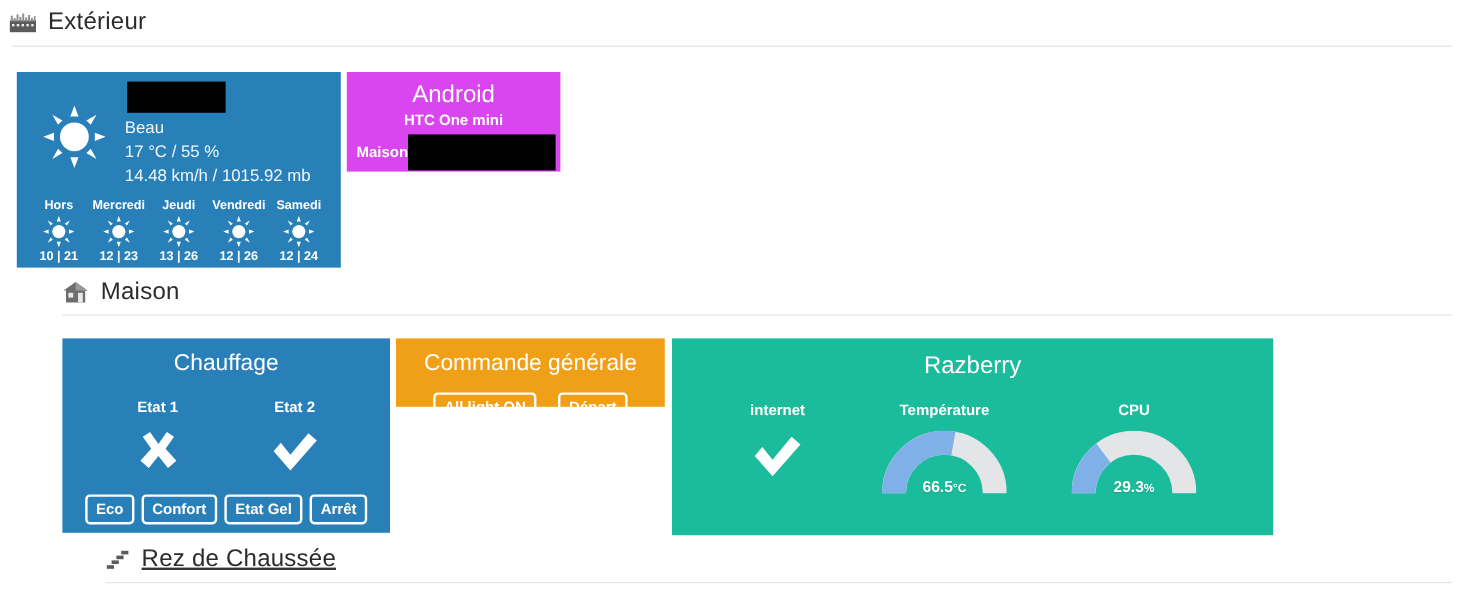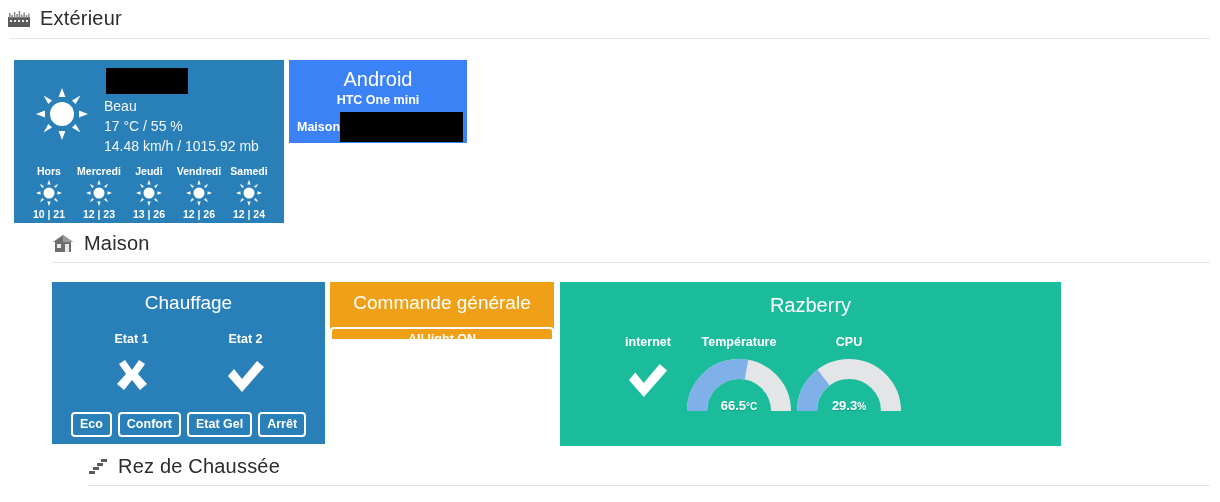--- a/index.html
+++ b/index.html
@@ -102,21 +102,21 @@
   .wx-day-icon { margin: 2px 0 1px 0; line-height: 0; }
   .wx-day-temps {
     font-size: 10.5px;
     font-weight: bold;
     color: #ffffff;
     line-height: 14px;
     white-space: nowrap;
   }
 
   
-  #android-widget { background: #3b82f6; }
+  #android-widget { background: #d946ef; }
   #android-widget .panel-title { padding-top: 8px; font-size: 20px; }
   .and-model {
     text-align: center;
     font-size: 12.5px;
     font-weight: bold;
     color: #ffffff;
     margin-top: 2px;
   }
   .and-row {
     display: flex;
@@ -175,30 +175,30 @@
   }
 
   
   #commande-panel { background: #f0a017; }
   #commande-panel .panel-title { padding-top: 10px; }
   .cg-buttons {
     display: flex;
     justify-content: center;
     gap: 18px;
     margin-top: 13px;
-    flex-direction: column;
   }
 
   
   #razberry-panel { background: #1abc9c; }
   #razberry-panel .panel-title { padding-top: 12px; font-size: 20px; }
   .rz-row {
     display: flex;
     margin-top: 18px;
     padding-left: 52px;
+    gap: 48px;
   }
   .rz-item { width: 110px; text-align: center; }
   .rz-label {
     font-size: 12.5px;
     font-weight: bold;
     color: #ffffff;
     white-space: nowrap;
   }
   .rz-icon-wrap {
     margin-top: 14px;
@@ -478,21 +478,21 @@
         <div class="gauge-value">
           <span>29.3</span><span class="unit">%</span>
         </div>
       </div>
     </div>
 
 
   </div>
 </div>
 
-<div class="section-header" style="left:88px; top:455px;">
+<div class="section-header" style="left:88px; top:455px;text-decoration:underline;">
   <span class="ico">
     <svg width="20" height="17" viewBox="0 0 20 17">
       <g fill="#5a5a5a">
         <rect x="1" y="13" width="6" height="3"></rect>
         <rect x="5" y="9" width="6" height="3"></rect>
         <rect x="9" y="5" width="6" height="3"></rect>
         <rect x="13" y="1" width="6" height="3"></rect>
       </g>
     </svg>
   </span>

